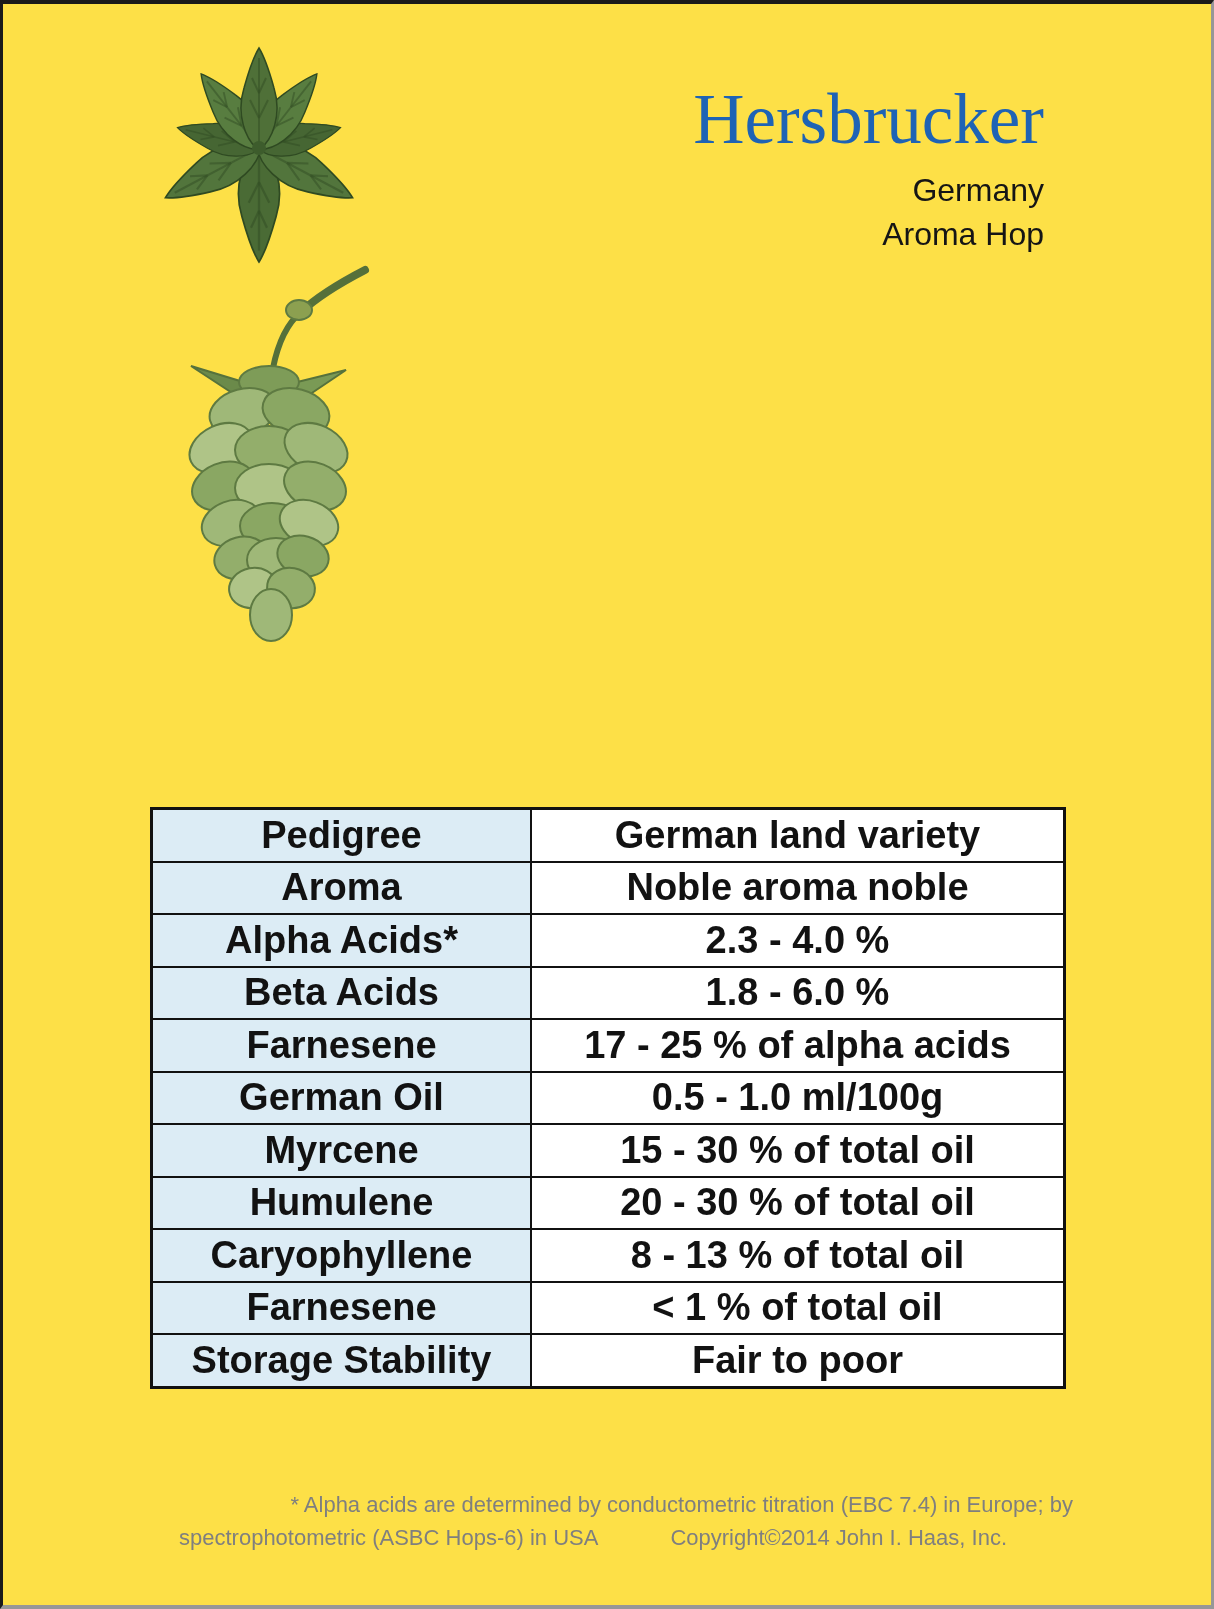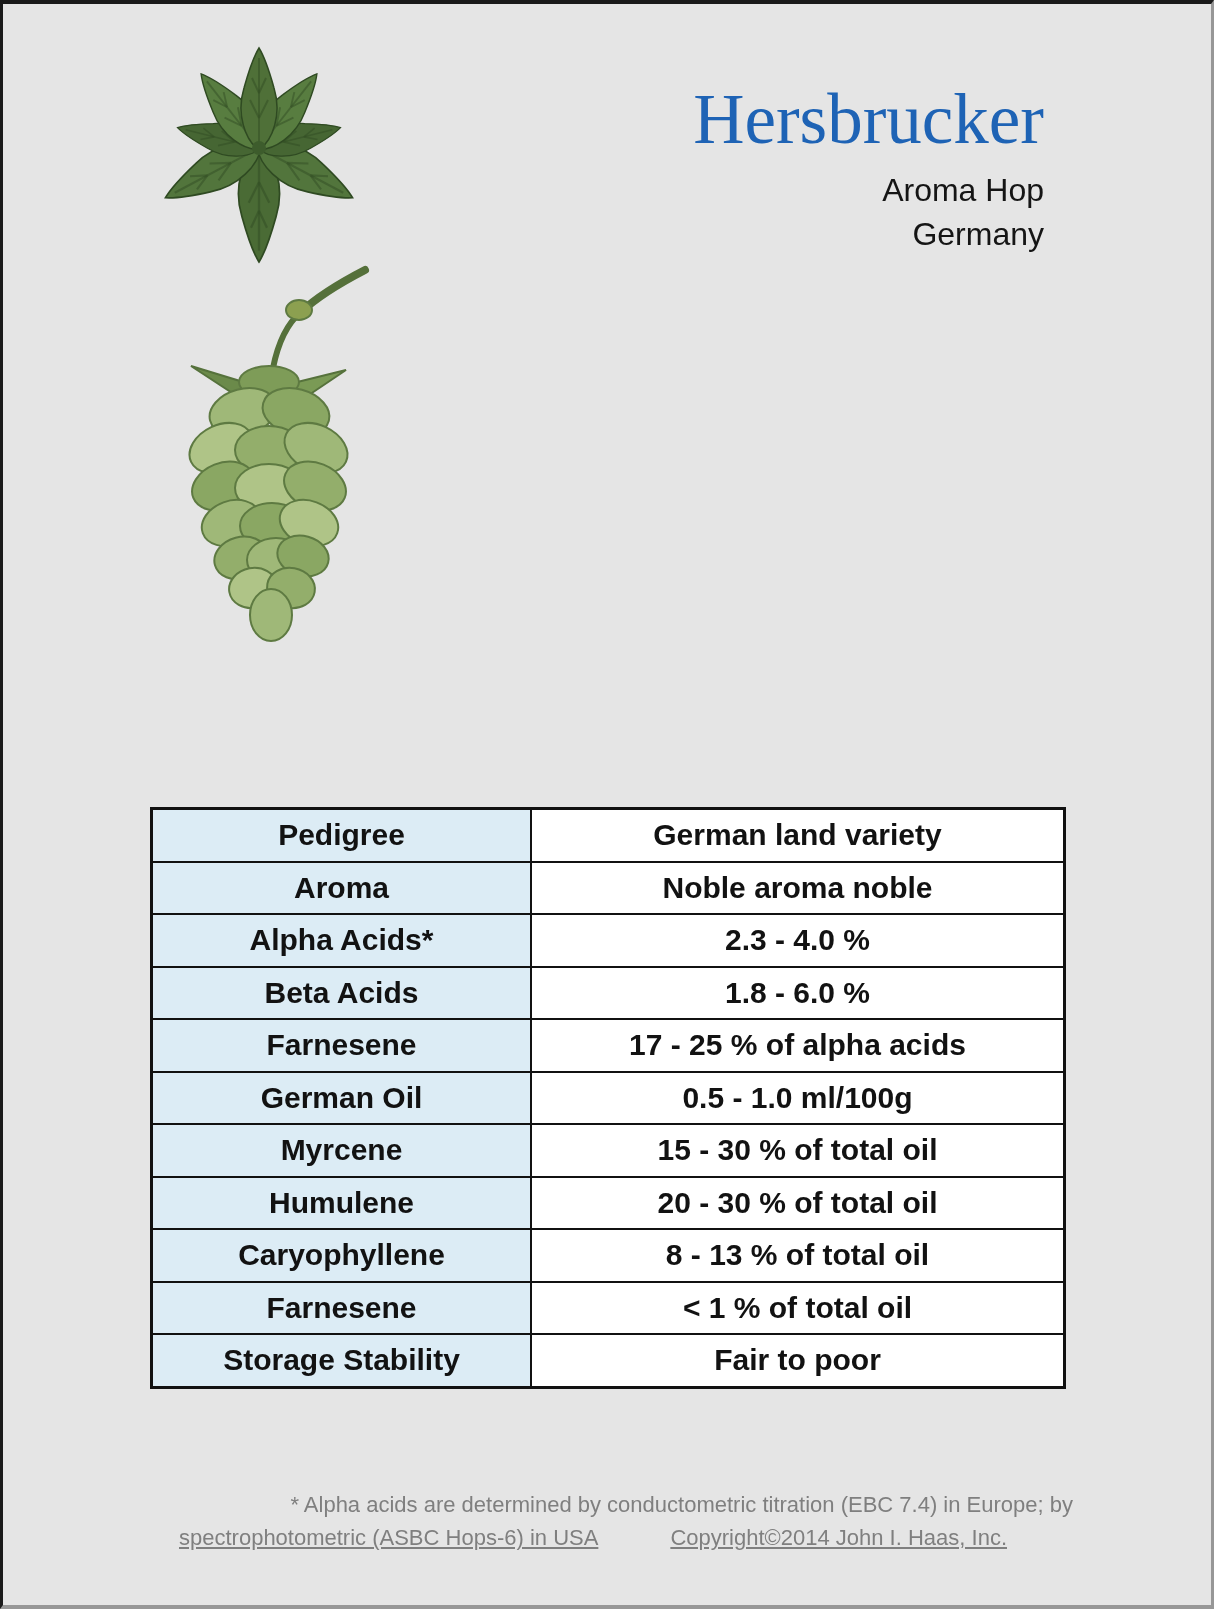--- a/index.html
+++ b/index.html
@@ -6,21 +6,21 @@
     margin: 0;
     padding: 0;
     background: #ffffff;
     font-family: "Liberation Sans", "DejaVu Sans", sans-serif;
   }
   .page {
     position: relative;
     width: 1214px;
     height: 1609px;
     box-sizing: border-box;
-    background: #e5e5e5;
+    background: #fde047;
     border-top: 4px solid #1a1a1a;
     border-left: 3px solid #1a1a1a;
     border-right: 3px solid #979797;
     border-bottom: 4px solid #979797;
     overflow: hidden;
     padding-left: 8px;
   }
 
   
   .leaf-img {
@@ -81,21 +81,21 @@
     top: 803px;
     width: 916px;
     border-collapse: collapse;
     table-layout: fixed;
   }
   .spec-table td {
     border: 2px solid #111111;
     height: 50.5px;
     text-align: center;
     vertical-align: middle;
-    font-size: 30px;
+    font-size: 38px;
     font-weight: bold;
     color: #121212;
     padding: 0 6px;
   }
   .spec-table { border: 3px solid #111111; }
   .spec-table td.label-cell {
     width: 365px;
     background: #dcecf5;
   }
   .spec-table td.value-cell {
@@ -111,21 +111,20 @@
     font-size: 22px;
     line-height: 33px;
     color: #7f7f7f;
     text-align: right;
   }
   .footnote-line2 {
     display: flex;
     justify-content: center;
     gap: 72px;
     white-space: nowrap;
-    text-decoration: underline;
   }
 </style>
 </head>
 <body>
 
 <div class="page">
 
   <svg class="leaf-img" viewBox="0 0 340 240" aria-hidden="true">
     <defs>
       <g id="leaflet">
@@ -174,22 +173,22 @@
       <ellipse cx="152" cy="296" rx="26" ry="20" fill="#8aa763" transform="rotate(15 152 296)"></ellipse>
       <ellipse cx="102" cy="328" rx="24" ry="20" fill="#afc487" transform="rotate(-10 102 328)"></ellipse>
       <ellipse cx="140" cy="328" rx="24" ry="20" fill="#93ae6b" transform="rotate(10 140 328)"></ellipse>
       <ellipse cx="120" cy="355" rx="21" ry="26" fill="#9fb878"></ellipse>
     </g>
   </svg>
 
   <div class="header-block">
     <div class="hop-title">Hersbrucker</div>
     <div class="hop-subtitle">
+      <div>Germany</div>
       <div>Aroma Hop</div>
-      <div>Germany</div>
     </div>
   </div>
 
 
   <table class="spec-table">
     <tbody>
       <tr>
         <td class="label-cell">Pedigree</td>
         <td class="value-cell">German land variety</td>
       </tr>

